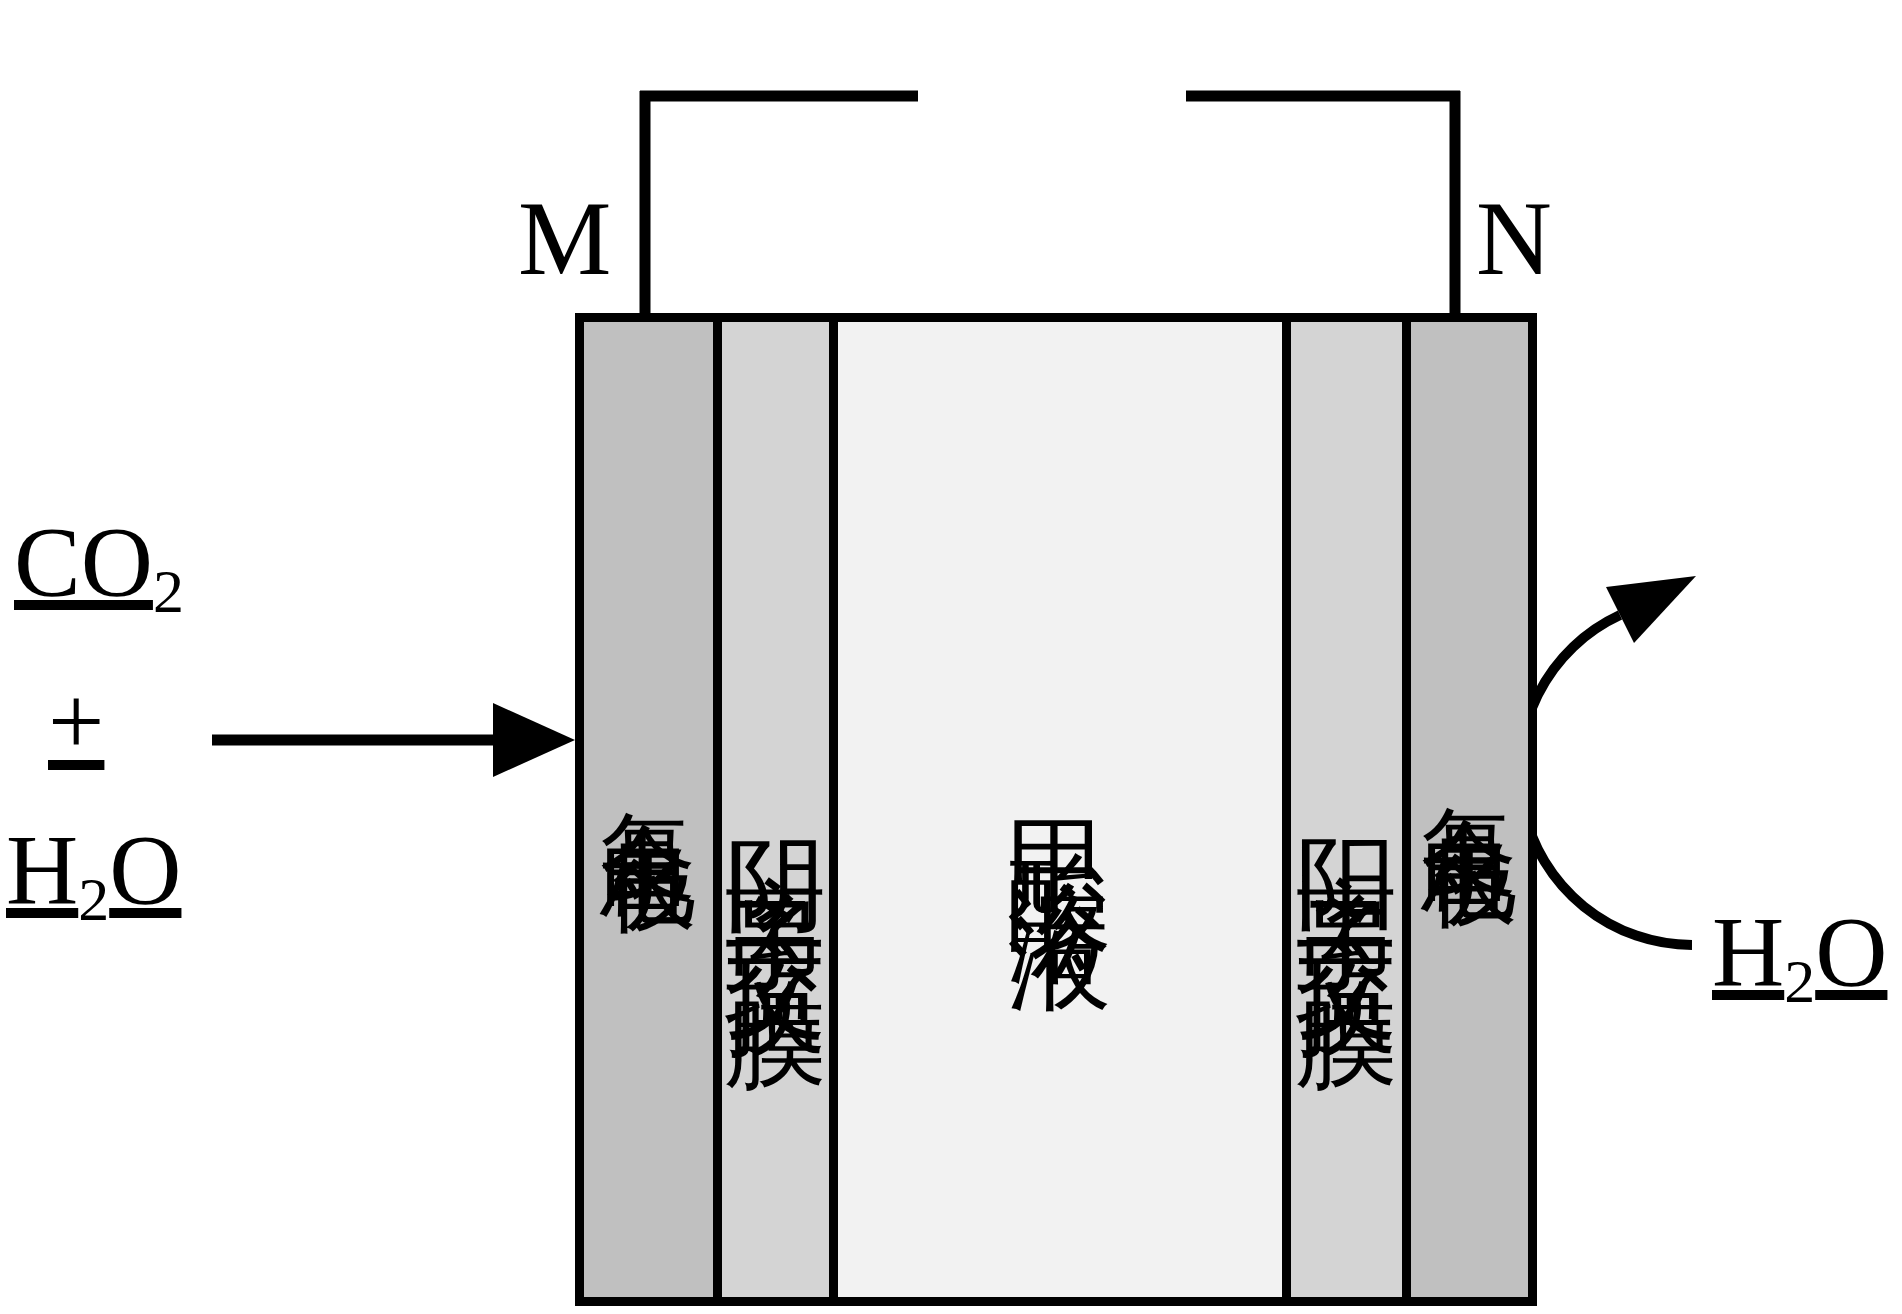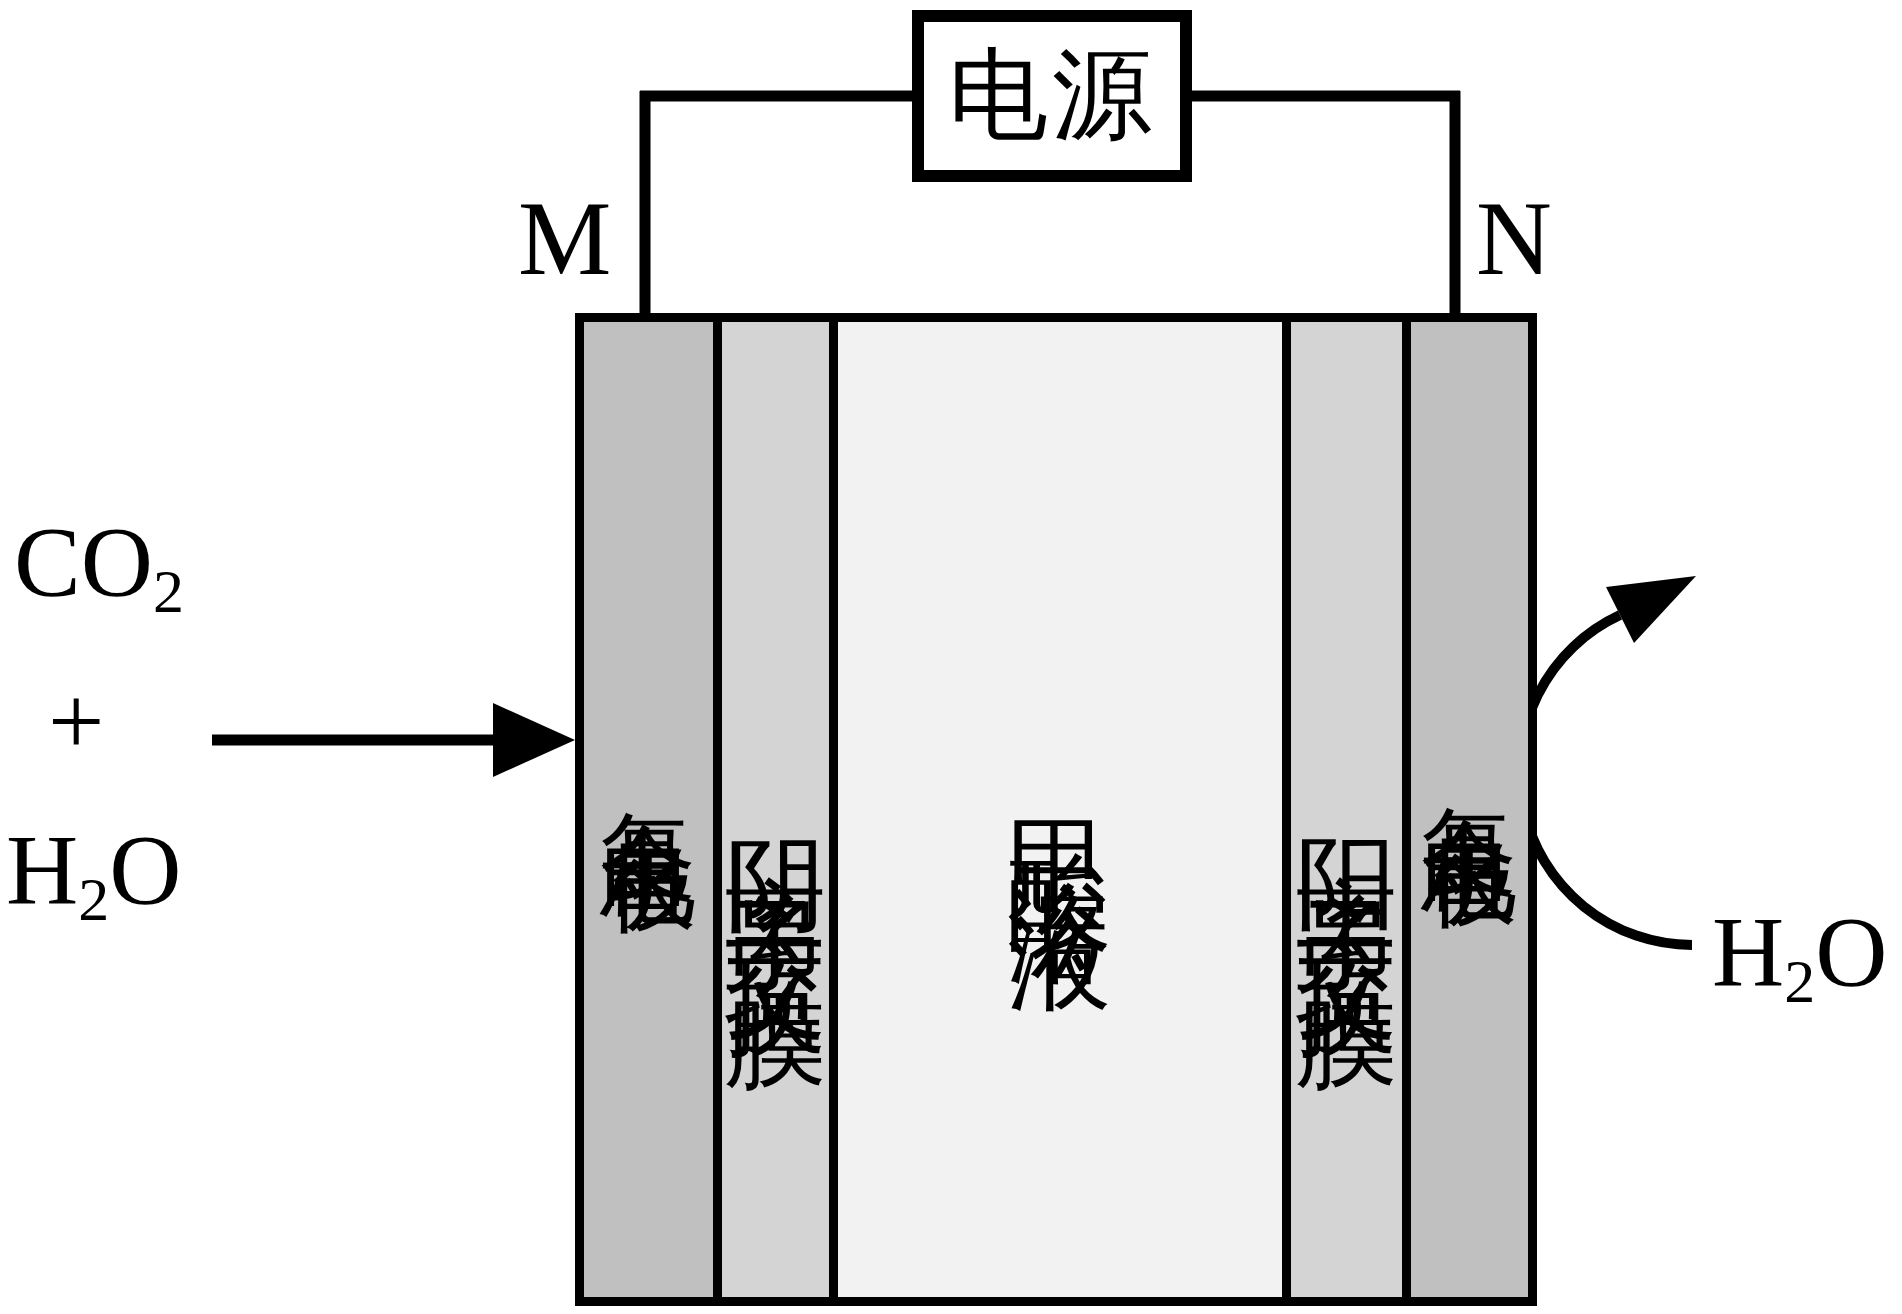--- a/index.html
+++ b/index.html
@@ -49,21 +49,21 @@
   }
   .lbl-electrode{font-size:96px;letter-spacing:10px;}
   .layer-0 .vlabel{top:-55px;}
   .layer-4 .vlabel{top:-60px;}
   .lbl-membrane{font-size:102px;letter-spacing:30px;}
   .layer-1 .vlabel,.layer-3 .vlabel{top:40px;}
   .lbl-solution{font-size:104px;letter-spacing:28px;}
   .layer-2 .vlabel{top:-15px;}
 
   
-  .formula{position:absolute;font-size:100px;line-height:1;white-space:nowrap;}
+  .formula{position:absolute;font-size:100px;line-height:1;white-space:nowrap;text-decoration:underline;}
   .sub{font-size:0.62em;position:relative;top:0.28em;}
   .f-co2{left:14px;top:512px;}
   .f-plus{left:48px;top:672px;}
   .f-h2o-left{left:6px;top:820px;}
   .f-o2{left:1712px;top:518px;}
   .f-h2o-right{left:1712px;top:902px;}
 </style>
 </head>
 <body>
 
@@ -76,23 +76,20 @@
     <line x1="1186" y1="96" x2="1460" y2="96" stroke="#000" stroke-width="11"></line>
     <line x1="1455" y1="91" x2="1455" y2="318" stroke="#000" stroke-width="11"></line>
 
     <line x1="212" y1="740" x2="505" y2="740" stroke="#000" stroke-width="11"></line>
     <polygon points="575,740 493,703 493,777" fill="#000"></polygon>
 
     <path d="M 1692 945 A 173 173 0 0 1 1620 615" fill="none" stroke="#000" stroke-width="10"></path>
     <polygon points="1696,576 1634,643 1606,587" fill="#000"></polygon>
   </svg>
 
-  <div class="power-box">
-    <span>电源</span>
-  </div>
 
   <div class="terminal terminal-m">M</div>
   <div class="terminal terminal-n">N</div>
 
   <div class="cell">
     <div class="layer layer-0" style="background: rgb(192, 192, 192);">
       <span class="vlabel lbl-electrode">复合电极</span>
     </div>
     <div class="layer layer-1" style="background: rgb(212, 212, 212);">
       <span class="vlabel lbl-membrane">阴离子交换膜</span>

